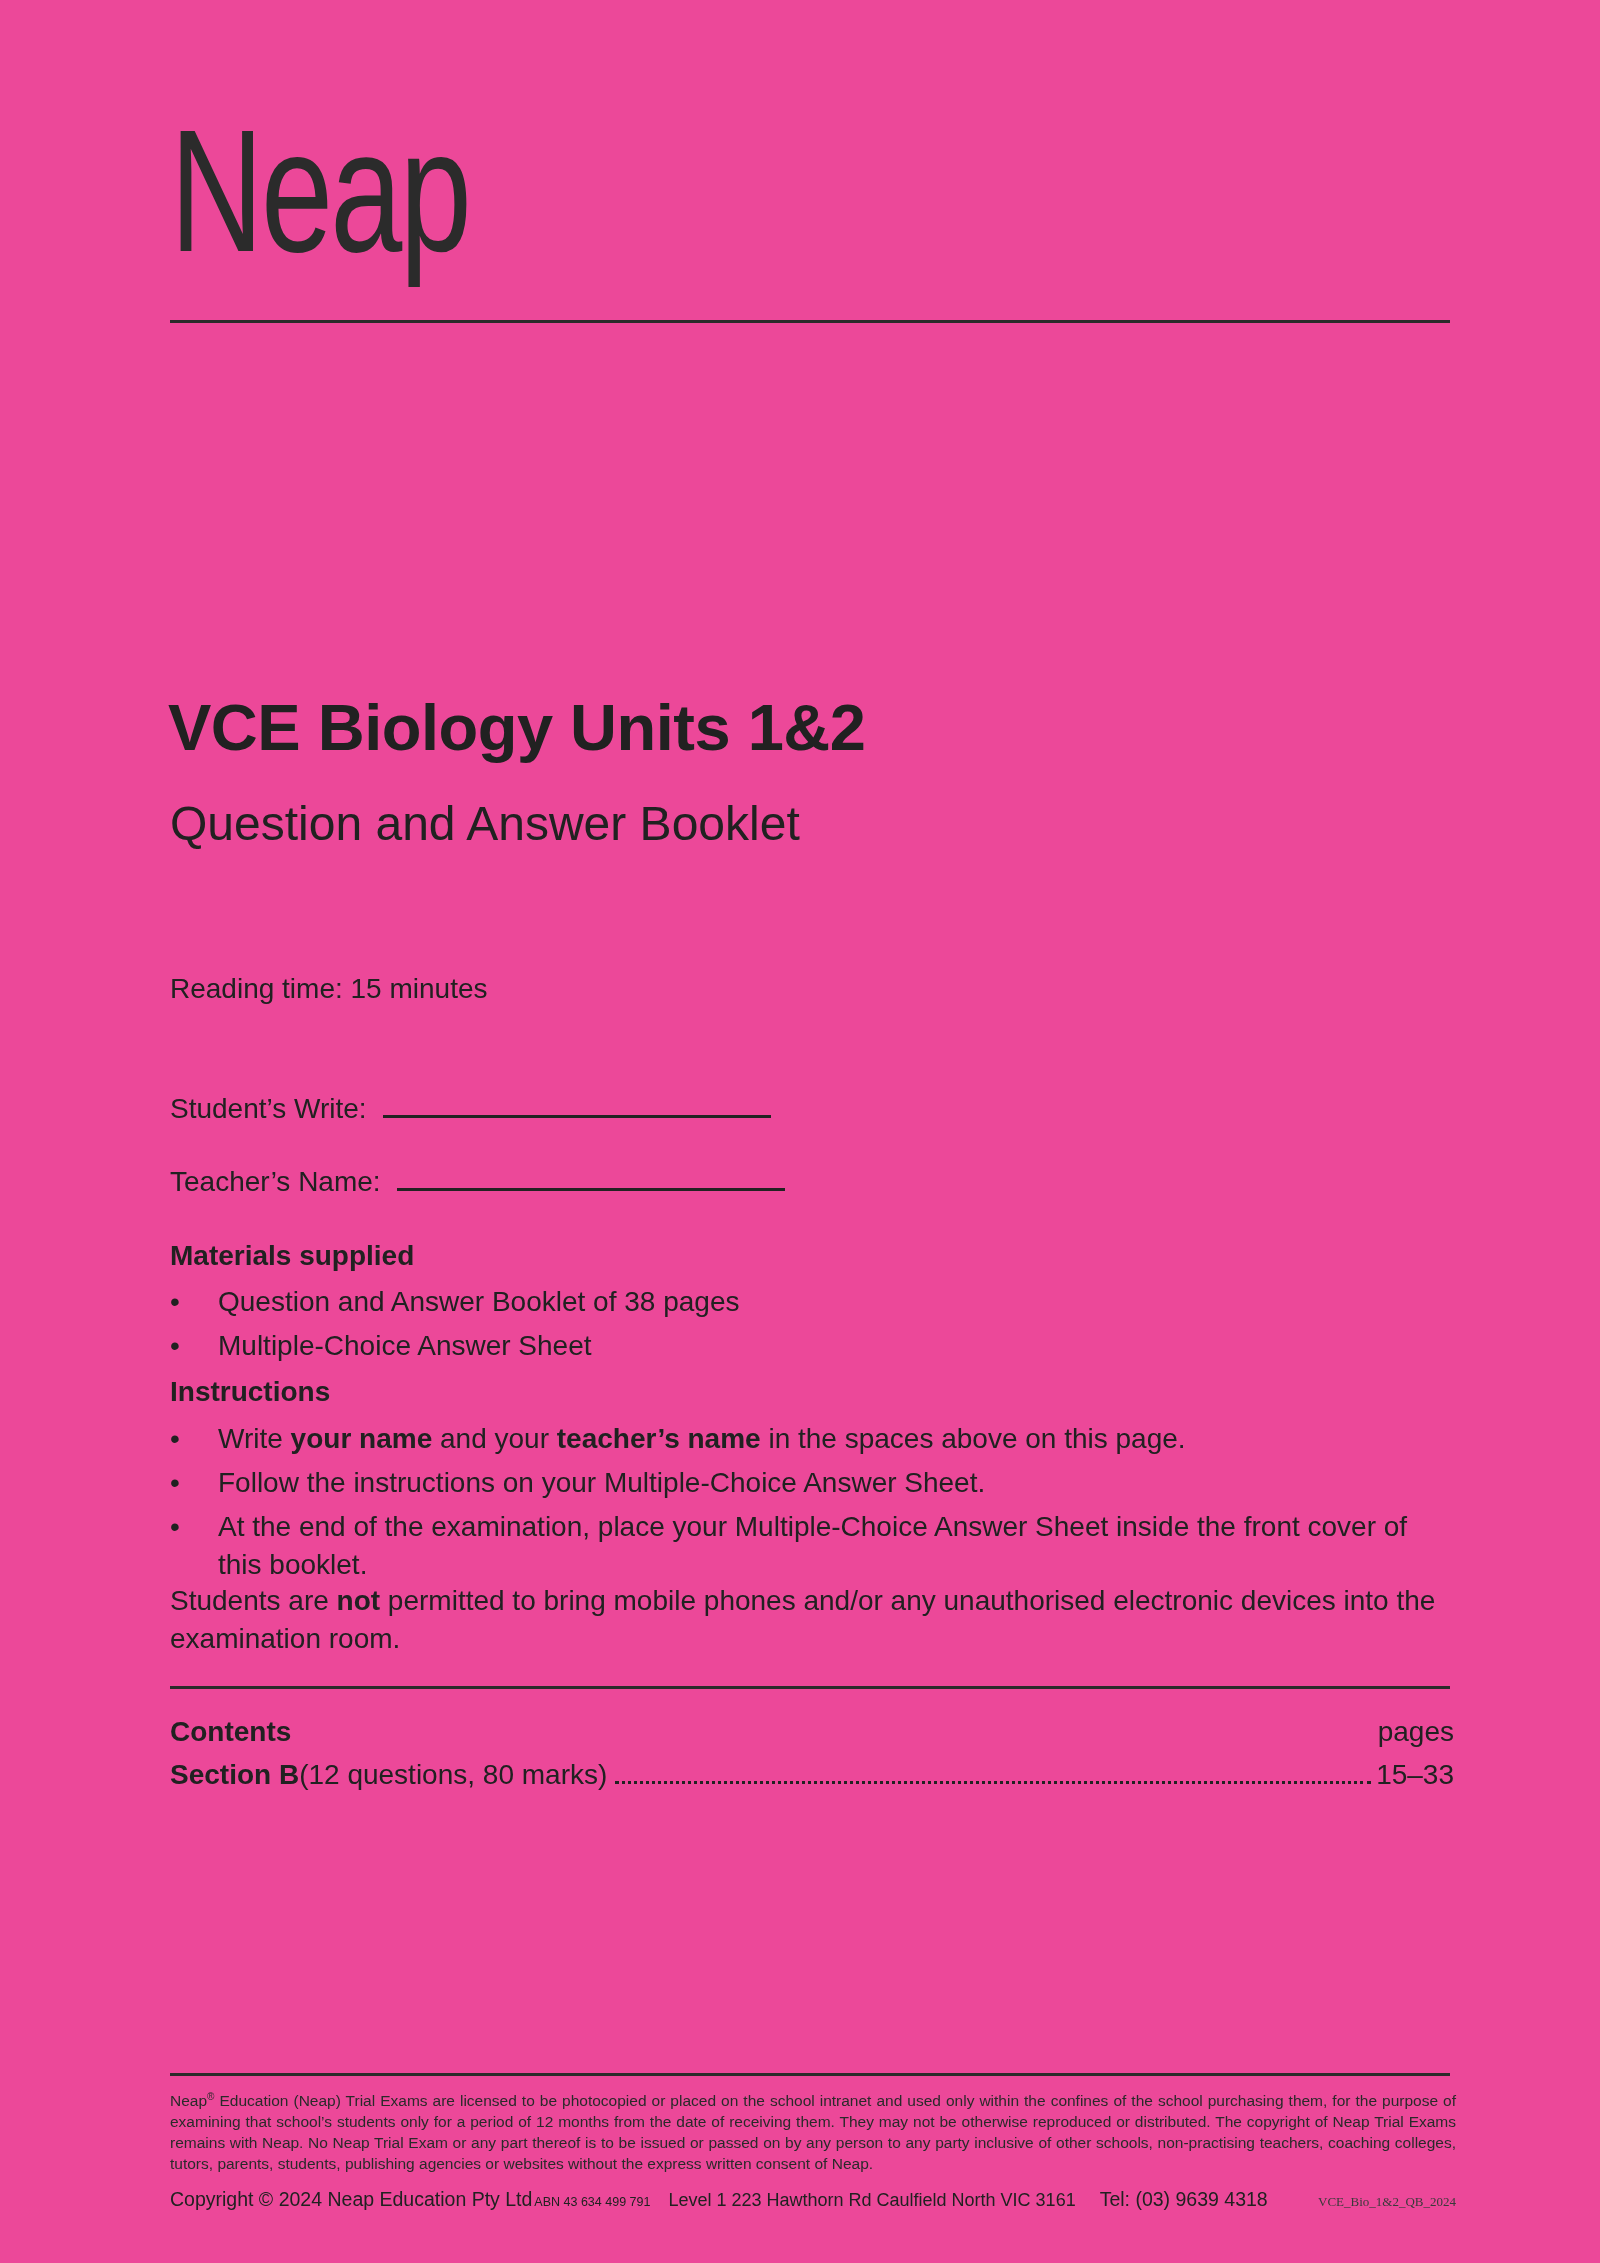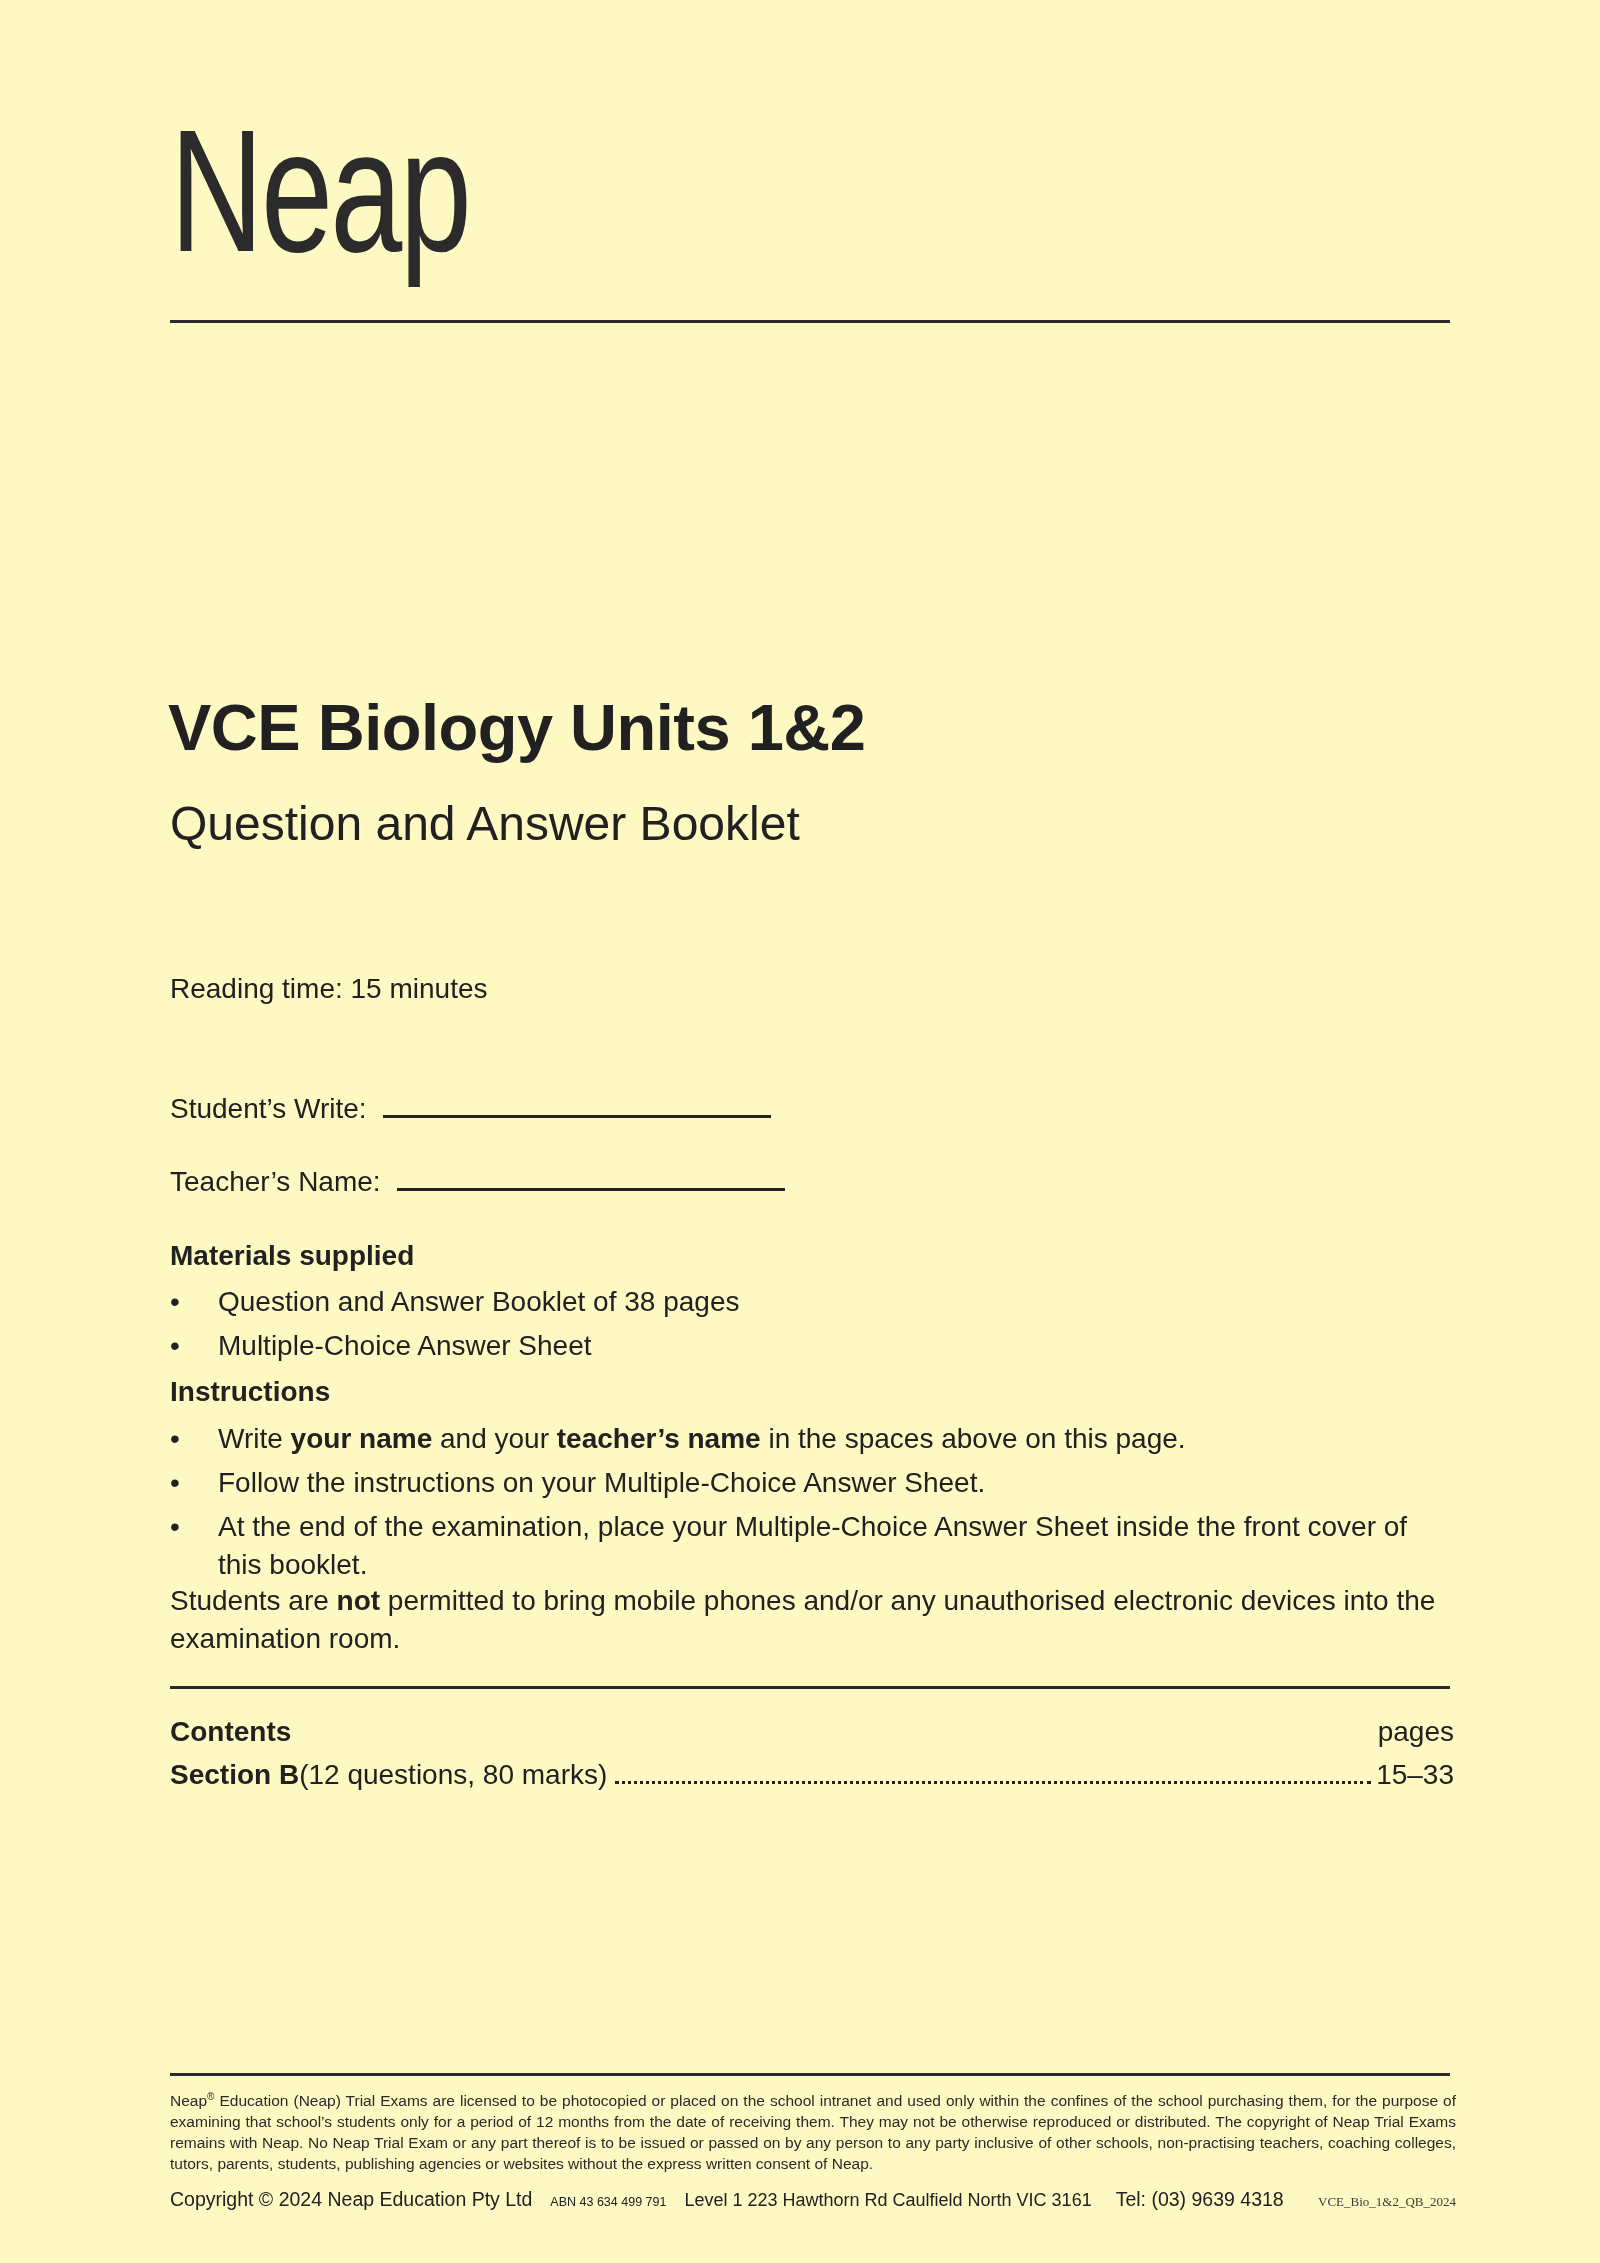--- a/index.html
+++ b/index.html
@@ -1,21 +1,21 @@
 <!DOCTYPE html>
 <html><head>
 <meta charset="utf-8">
 <title>Exam Cover Page</title>
 <style>
   html,body{margin:0;padding:0;background:#ffffff;}
   .page{
     position:relative;
     width:1600px;
     height:2263px;
-    background:#fef9c3;
+    background:#ec4899;
     font-family:"Liberation Sans","DejaVu Sans",sans-serif;
     color:#212121;
     overflow:hidden;
   }
   .abs{position:absolute;}
   .logo{
     left:170px; top:103px;
     font-size:175px;
     line-height:1;
     letter-spacing:-0.02em;
@@ -97,21 +97,21 @@
   }
   .fineprint sup{font-size:0.65em;}
   .copyrow{
     left:170px; top:2188px;
     width:1286px;
     display:flex;
     align-items:baseline;
     white-space:nowrap;
   }
   .copy-main{font-size:19.5px;}
-  .copy-abn{font-size:12.5px; margin-left:18px;}
+  .copy-abn{font-size:12.5px; margin-left:2px;}
   .copy-addr{font-size:18px; margin-left:18px;}
   .copy-tel{font-size:19.5px; margin-left:24px;}
   .copy-code{
     margin-left:auto;
     font-family:"Liberation Serif","DejaVu Serif",serif;
     font-size:13px;
     color:#3a3a3a;
   }
 </style>
 </head>

